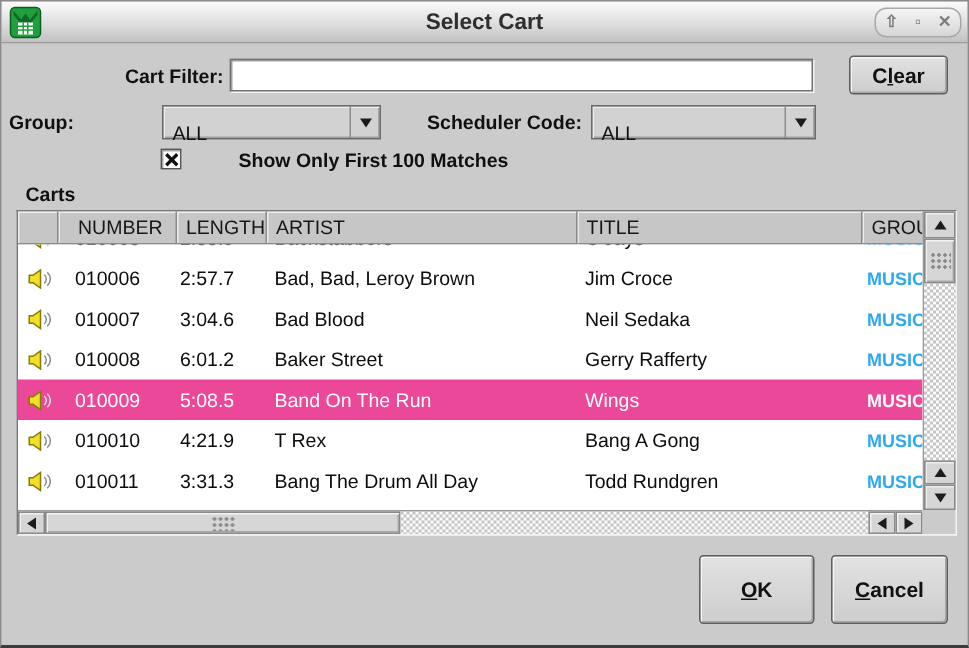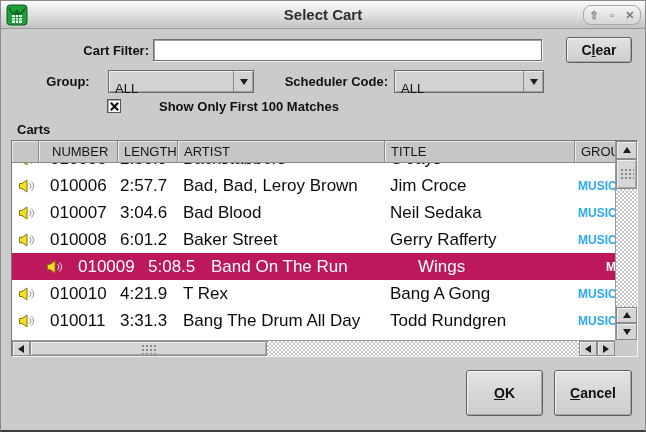--- a/index.html
+++ b/index.html
@@ -48,26 +48,26 @@
                  border-bottom:1px solid #f2f2f2; border-right:1px solid #f2f2f2;
                  background:#fff; display:grid; grid-template-columns:603px 22px; grid-template-rows:199px 16px; }
   .tbl-cols { display:grid; grid-template-columns:27px 79px 60px 207px 190px 1fr; }
   .thead { height:22px; background:#c6c6c6; }
   .hcell { font-size:13px; color:#161616; padding:3px 0 0 6px; background:#c6c6c6;
            border-right:1px solid #8a8a8a; border-bottom:1px solid #8a8a8a;
            box-shadow:inset 1px 1px 0 #ededed; white-space:nowrap; overflow:hidden; }
   .viewport { position:relative; height:177px; overflow:hidden; background:#fff; }
   .rows { position:absolute; left:0; top:-18px; width:100%; }
   .trow { height:27px; align-items:center; cursor:default; }
-  .tcell { font-size:17px; color:#0c0c0c; white-space:nowrap; overflow:hidden; }
+  .tcell { font-size:13px; color:#0c0c0c; white-space:nowrap; overflow:hidden; }
   .c-num { padding-left:11px; } .c-len { padding-left:2px; }
   .c-title { padding-left:5px; } .c-artist { padding-left:5px; }
   .c-group { padding-left:3px; font-weight:bold; font-size:12px; color:#2da9f2; }
   .c-icon { display:flex; justify-content:center; align-items:center; }
-  .trow.selected { background:#be185d;padding-left:28px; }
+  .trow.selected { background:#ec4899; }
   .trow.selected .tcell { color:#fff; }
   .trow.selected .c-group { color:#fff; }
 
   
   .dither { background:repeating-conic-gradient(#fdfdfd 0% 25%, #c5c5c5 0% 50%); background-size:4px 4px; }
   .vscroll { display:flex; flex-direction:column; border-left:1px solid #9a9a9a; background:#d0d0d0; }
   .hscroll { display:flex; flex-direction:row; border-top:1px solid #9a9a9a; background:#d0d0d0; }
   .sbtn { background:#d5d5d5; border:1px solid #8a8a8a; box-shadow:inset 1px 1px 0 #f0f0f0;
           display:flex; align-items:center; justify-content:center; flex:none; }
   .vscroll .sbtn { width:100%; height:17px; }
@@ -106,21 +106,21 @@
   <div class="body">
 
     <div class="label" style="position:absolute; left:0; top:14px; width:148px; text-align:right;">Cart Filter:</div>
     <input class="txt-input" style="left: 152px; top: 10px; width: 389px; height: 22px;" value="">
     <button class="btn3d" style="left:565px; top:8px; width:66px; height:26px;">
         <span>C</span>
         <u>l</u>
         <span>ear</span>
       </button>
 
-    <div class="label" style="position:absolute; left:16px; top:45px; width:102px; text-align:center;">Group:</div>
+    <div class="label" style="position:absolute; left:5px; top:45px; width:102px; text-align:left;">Group:</div>
     <div class="combo" style="left:107px; top:41px; width:146px;">
       <span class="combo-text">ALL</span>
       <span class="combo-btn">
           <span class="tri-down"></span>
         </span>
     </div>
     <div class="label" style="position:absolute; left:240px; top:45px; width:147px; text-align:right;">Scheduler Code:</div>
     <div class="combo" style="left:393px; top:41px; width:150px;">
       <span class="combo-text">ALL</span>
       <span class="combo-btn">

